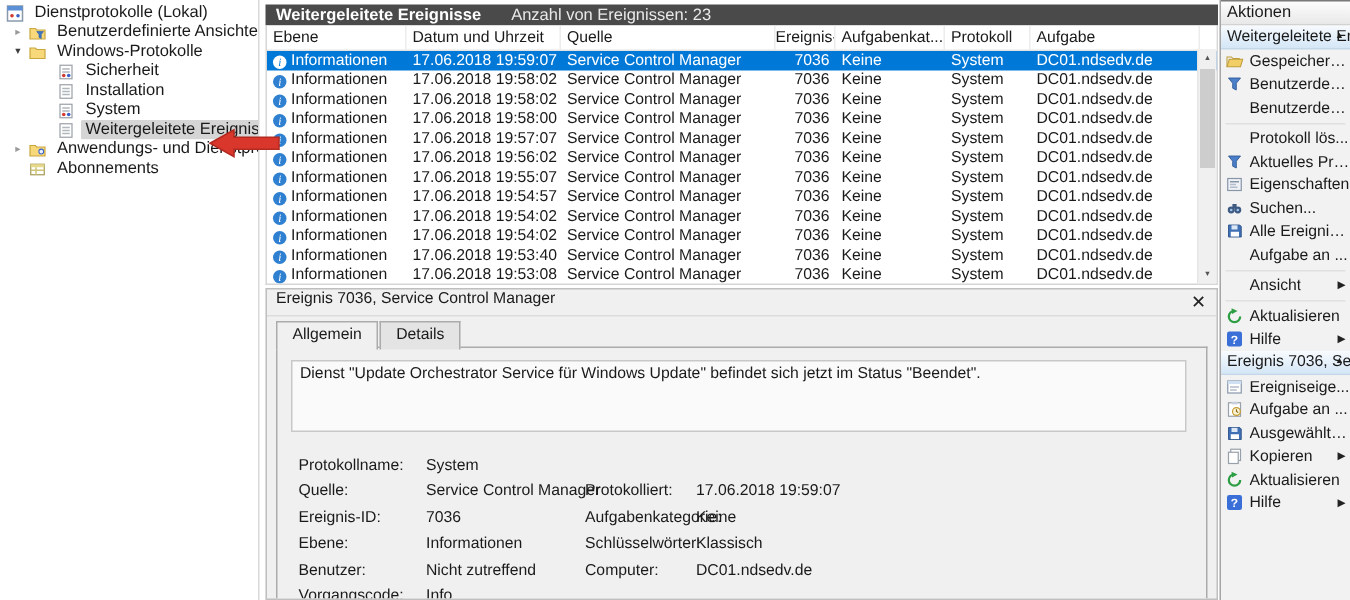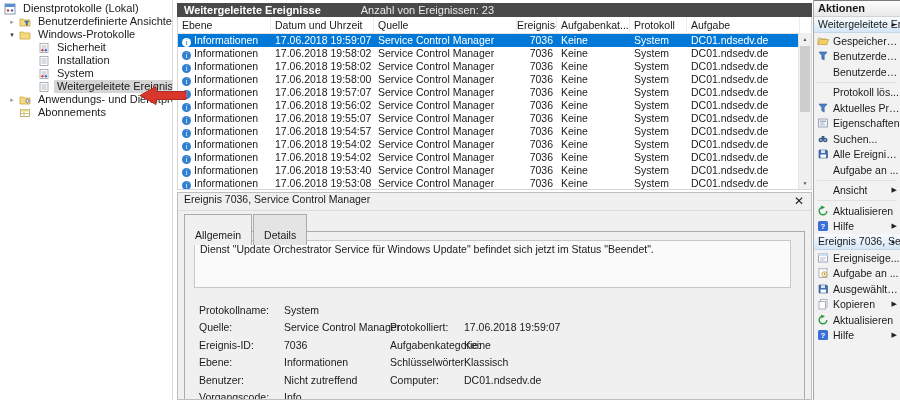--- a/index.html
+++ b/index.html
@@ -16,51 +16,51 @@
   .ticon{flex:0 0 13px;width:13px;height:12px;margin-right:3px}
   .ticon svg{display:block}
   .lvl0{padding-left:4px}
   .lvl1{padding-left:5px}
   .lvl2{padding-left:38px}
   .tlabel{padding:0 3px;border-radius:1px}
   .tlabel.sel{background:#d5d5d5}
   
   #events-header{position:absolute;left:177px;top:3px;width:635px;height:14px;background:#4a4a4a;color:#fff;display:flex;align-items:center;font-size:11px}
   #events-header .t{font-weight:bold;margin-left:7px}
-  #events-header .s{margin-left:40px;color:#e9e9e9}
+  #events-header .s{margin-left:20px;color:#e9e9e9}
   #table{position:absolute;left:177px;top:17px;width:635px;height:173px;background:#fff;border:1px solid #d6d6d6;border-top:none;box-sizing:border-box;overflow:hidden}
   .hrow{display:flex;height:16px;border-bottom:1px solid #e3e3e3;background:#fff}
   .hcell{font-size:10.5px;padding:2px 0 0 4px;border-right:1px solid #ececec;overflow:hidden;white-space:nowrap;box-sizing:border-box}
   .c0{width:93px}.c1{width:103px}.c2{width:143px}.c3{width:40px;text-align:right;padding-right:4px;padding-left:0}
   .c4{width:73px}.c5{width:57px}.c6{width:113px}
   .drow{display:flex;height:13px;line-height:13px;font-size:10.5px;white-space:nowrap}
   .dcell{padding-left:4px;overflow:hidden;box-sizing:border-box}
   .drow.sel{background:#0078d7;color:#fff}
   .info-ic{display:inline-block;width:9px;height:9px;border-radius:50%;background:#2f80d0;color:#fff;font-size:7.5px;line-height:9px;text-align:center;font-style:italic;font-family:"Liberation Serif","DejaVu Serif",serif;margin-right:3px;vertical-align:-1px}
   .drow.sel .info-ic{background:#fff;color:#0078d7}
   #vscroll{position:absolute;right:0;top:16px;bottom:0;width:13px;background:#f0f0f0;border-left:1px solid #e5e5e5;box-sizing:border-box}
   .sarr{position:absolute;left:0;width:12px;height:12px;text-align:center;font-size:5px;color:#555;line-height:12px}
   #sarr-up{top:0}#sarr-down{bottom:0}
   #sthumb{position:absolute;left:1px;top:13px;width:10px;height:66px;background:#cdcdcd}
   
   #detail{position:absolute;left:177px;top:192px;width:635px;height:208px;background:#f0f0f0;border:1px solid #bfbfbf;box-sizing:border-box;overflow:hidden}
   #dheader{height:17px;border-bottom:1px solid #dcdcdc;display:flex;padding-left:6px;font-size:10.5px;position:relative}
   #dclose{position:absolute;right:7px;top:1px;font-size:12px;font-weight:bold;color:#222}
   #dtabs{position:absolute;left:6px;top:21px;display:flex;z-index:2}
-  .tab{padding:14px 10px 3px 10px;font-size:10.5px;border:1px solid #ababab;background:#e4e4e4;border-bottom:none;margin-right:1px}
+  .tab{padding:2px 10px 3px 10px;font-size:10.5px;border:1px solid #ababab;background:#e4e4e4;border-bottom:none;margin-right:1px}
   .tab.active{background:#f0f0f0;position:relative;padding-bottom:4px}
   #dcontent{position:absolute;left:6px;right:6px;top:38px;bottom:0;border:1px solid #ababab;border-bottom:none;background:#f0f0f0;overflow:hidden}
   #dmessage{position:absolute;left:9px;right:13px;top:8px;height:48px;background:#fafafa;border:1px solid #c8c8c8;padding:2px 5px;font-size:10.5px;box-sizing:border-box}
   .frow{position:absolute;left:14px;height:14px;font-size:10.5px;white-space:nowrap}
   .flabel{display:inline-block;width:85px}
   .fl2{position:absolute;left:191px}
   .fv2{position:absolute;left:265px}
   
   #actions{position:absolute;left:813px;top:0;width:87px;height:400px;background:#f2f2f2;border-left:1px solid #a6a6a6;box-sizing:border-box}
-  #actions-title{height:15px;line-height:15px;font-weight:bold;padding-left:4px;background:linear-gradient(#fdfdfd,#e8e8e8);border-bottom:1px solid #d2d2d2;border-top:1px solid #7a7a7a}
+  #actions-title{height:15px;line-height:15px;font-weight:normal;padding-left:4px;background:linear-gradient(#fdfdfd,#e8e8e8);border-bottom:1px solid #d2d2d2;border-top:1px solid #7a7a7a}
   .asec{height:15px;line-height:15px;font-size:10.5px;padding-left:4px;background:linear-gradient(180deg,#f8fbfe,#d4e6f6);border-bottom:1px solid #c4d7ea;position:relative;white-space:nowrap;overflow:hidden}
   .asec .up{position:absolute;right:4px;top:0;font-size:6px;color:#222}
   .aitem{height:15.5px;display:flex;align-items:center;white-space:nowrap;overflow:hidden;position:relative;font-size:10.5px}
   .aicon{flex:0 0 13px;width:13px;height:12px;margin:0 3px 0 3px}
   .aicon svg{display:block}
   .aicon.empty{visibility:hidden}
   .alabel{overflow:hidden;text-overflow:ellipsis}
   .asub{position:absolute;right:3px;font-size:7px;color:#222}
   .asep{border-top:1px solid #e0e0e0;margin:2px 3px}
   

